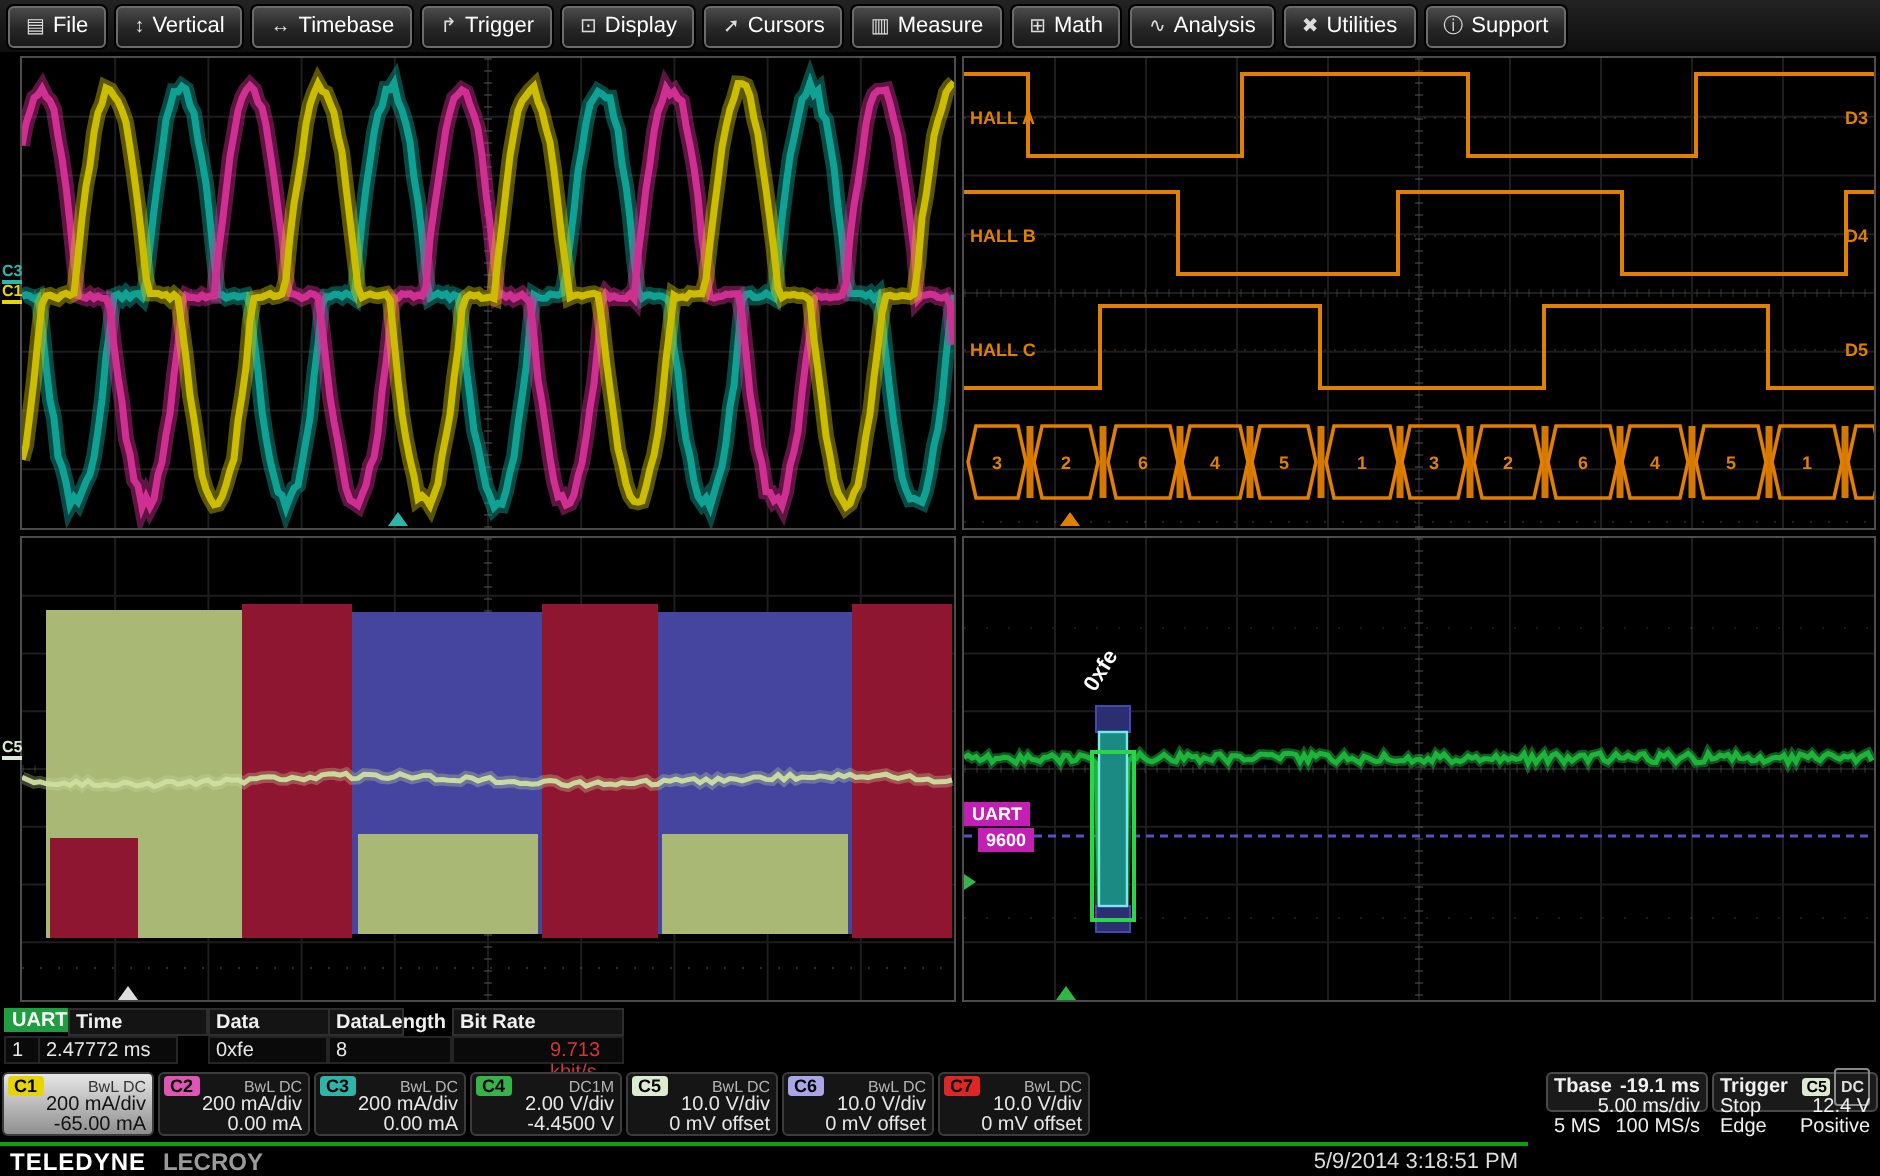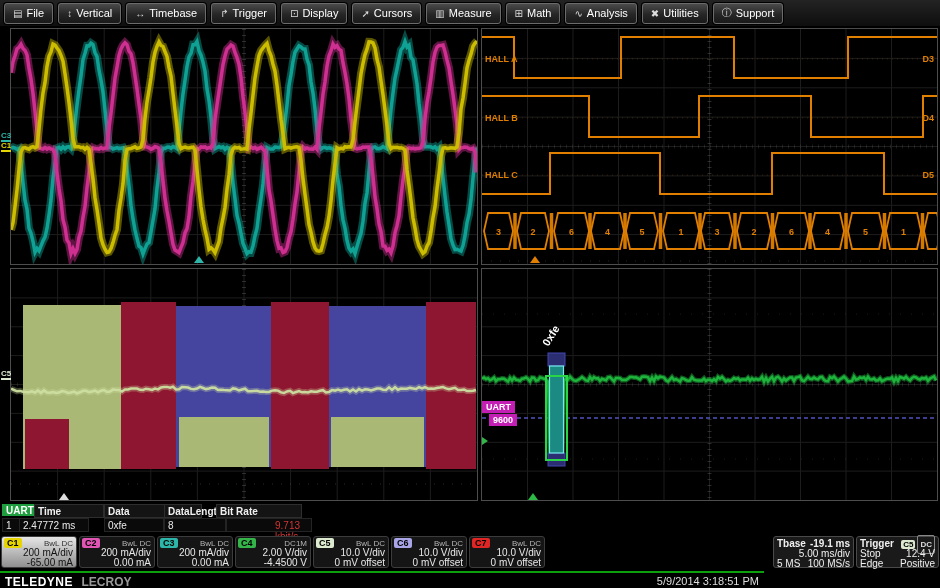--- a/index.html
+++ b/index.html
@@ -51,21 +51,21 @@
   
   #descriptors{position:absolute;left:1px;top:536px;width:938px;height:33px;}
   .chbox{position:absolute;top:0;height:32px;background:#151515;border:1px solid #3c3c3c;border-radius:3px;
          box-sizing:border-box;color:#e8e8e8;}
   .chbox.selected{background:linear-gradient(#e6e6e6,#8f8f8f);color:#111;}
   .cbadge{position:absolute;top:1px;left:2px;font-size:9px;font-weight:bold;padding:0 3px;border-radius:2px;color:#000;}
   .coup{position:absolute;top:2px;right:3px;font-size:8px;color:#b5b5b5;}
   .chbox.selected .coup{color:#333;}
   .l1{position:absolute;top:10px;right:3px;font-size:10px;}
   .l2{position:absolute;top:20px;right:3px;font-size:10px;}
-  .infobox{position:absolute;top:0;height:32px;background:#1a1a1a;border:1px solid #4a4a4a;border-radius:3px;
+  .infobox{position:absolute;top:0;height:20px;background:#1a1a1a;border:1px solid #4a4a4a;border-radius:3px;
            box-sizing:border-box;color:#f0f0f0;font-size:10px;}
   #tbase-box{left:772px;width:81px;}
   #trig-box{left:855px;width:83px;}
   .ib-l{position:absolute;left:3px;}  .ib-r{position:absolute;right:3px;text-align:left;}
   .r1{top:1px;} .r2{top:11px;} .r3{top:21px;}
   .bold{font-weight:bold;}
   .tbadge-c5{background:#dcead0;color:#000;font-size:8px;font-weight:bold;padding:0 2px;border-radius:2px;}
   .tbadge-dc{border:1px solid #888;color:#ddd;font-size:8px;font-weight:bold;padding:4px 2px;border-radius:2px;margin-left:2px;}
   
   #footer{position:absolute;left:0;top:571px;width:764px;height:17px;border-top:2px solid #0ca00c;background:#000;
@@ -308,21 +308,21 @@
   <div class="tri" id="tri-tl"></div>
   <div class="tri" id="tri-tr"></div>
   <div class="tri" id="tri-bl"></div>
   <div class="tri" id="tri-br"></div>
 
   <div id="uart-table">
     <span class="ubadge">UART</span>
     <div class="uhdr" style="left:34px;width:70px;">Time</div>
     <div class="uhdr" style="left:104px;width:80px;">Data</div>
     <div class="uhdr" style="left:164px;width:38px;">DataLength</div>
-    <div class="uhdr" style="left:216px;width:86px;">Bit Rate</div>
+    <div class="uhdr" style="left:226px;width:86px;">Bit Rate</div>
     <div>
       <div class="ucell" style="left:2px;width:32px;">1</div>
       <div class="ucell" style="left:19px;width:70px;">2.47772 ms</div>
       <div class="ucell" style="left:104px;width:60px;">0xfe</div>
       <div class="ucell" style="left:164px;width:62px;">8</div>
       <div class="ucell red" style="left:226px;width:86px;">9.713 kbit/s</div>
     </div>
   </div>
 
   <div id="descriptors">

